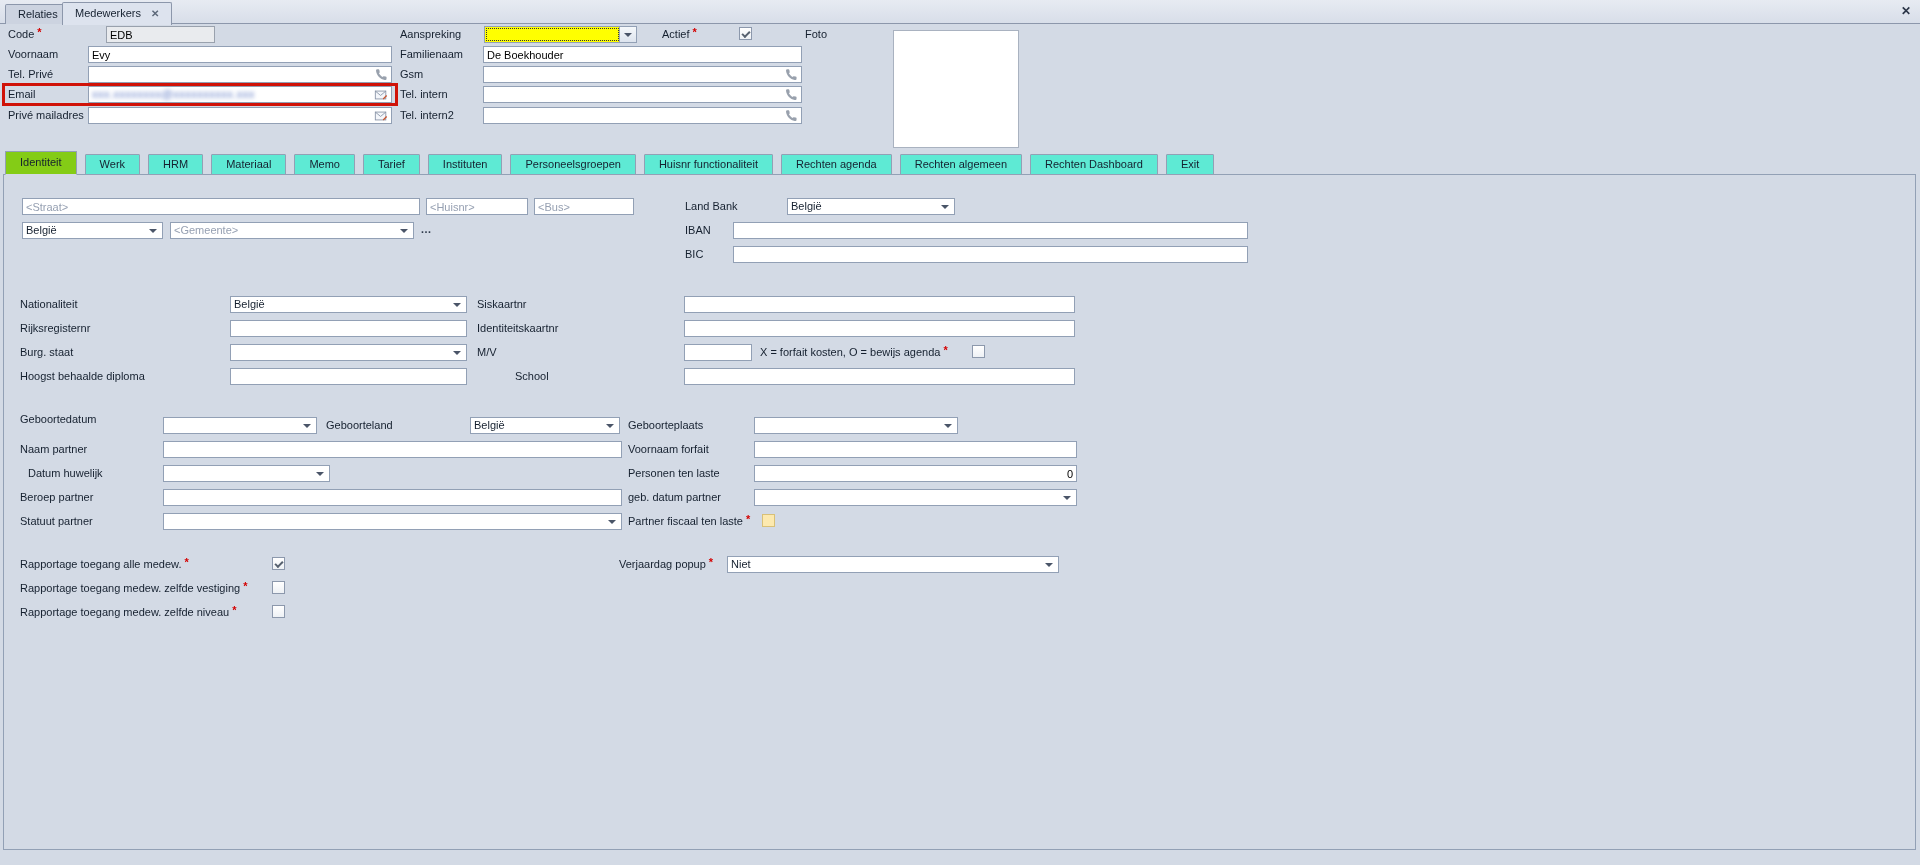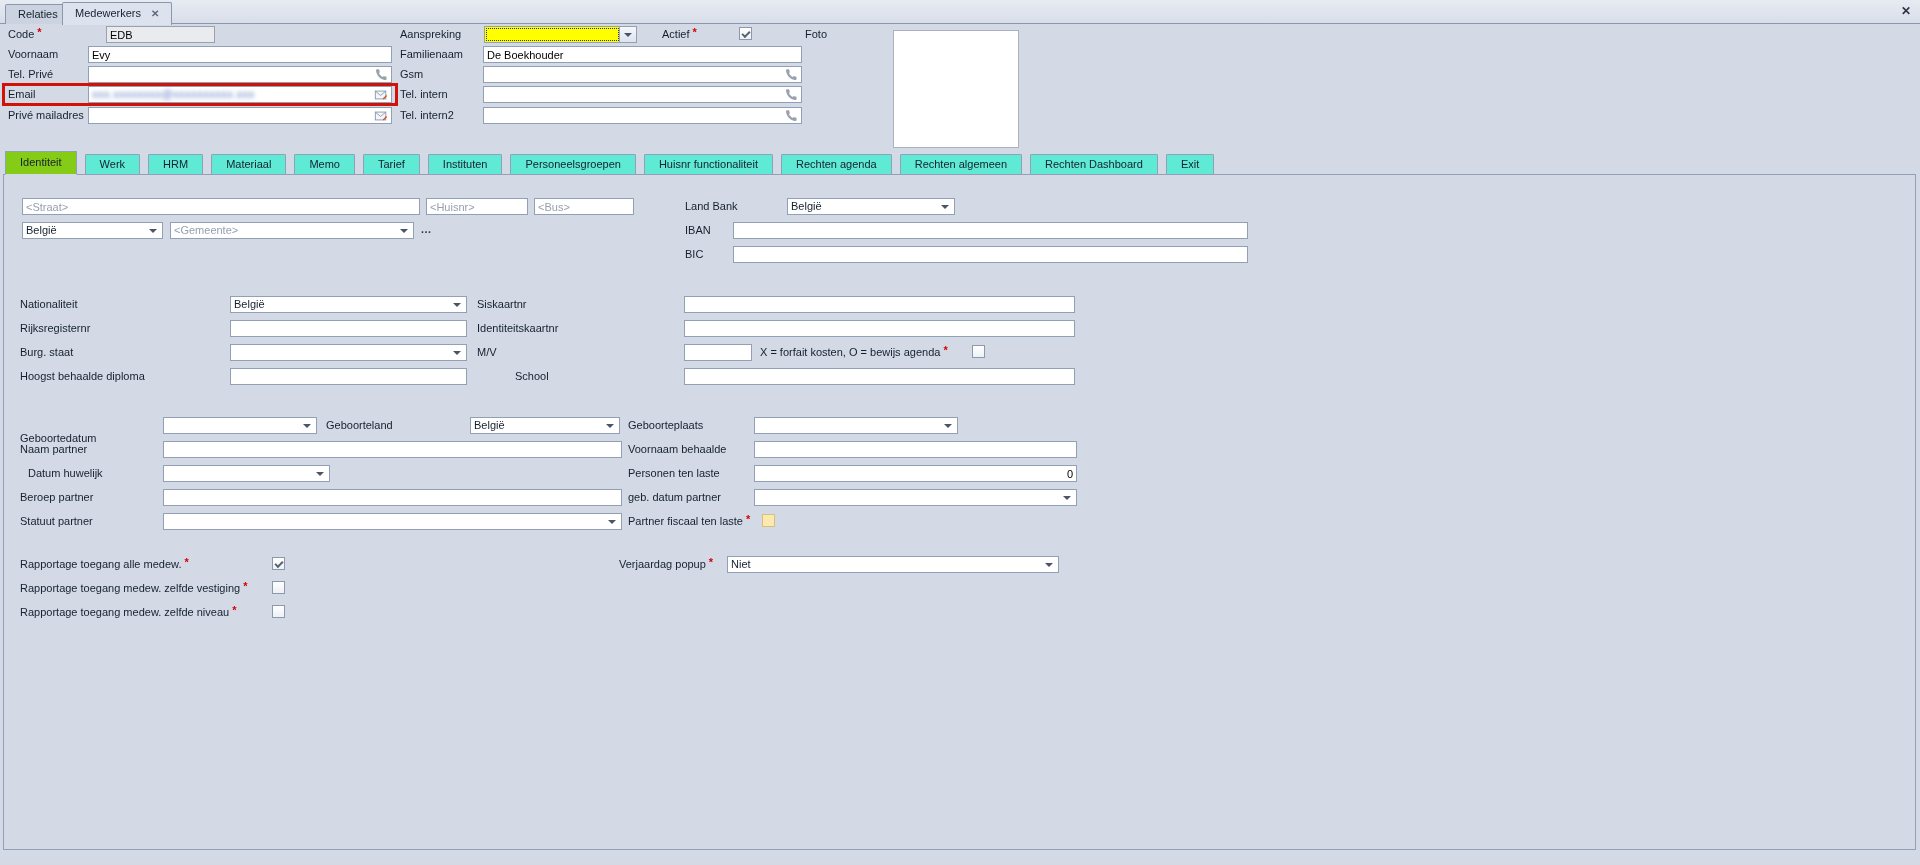--- a/index.html
+++ b/index.html
@@ -175,30 +175,30 @@
 <div class="lbl" style="left:477px;top:344px;">M/V</div>
 <input class="inp" style="left: 684px; top: 344px; width: 68px;" value="">
 <div class="lbl" style="left:760px;top:344px;"><span>X = forfait kosten, O = bewijs agenda</span><span class="req">*</span></div>
 <div class="chk" style="left:972px;top:345px;"></div>
 
 <div class="lbl" style="left:20px;top:368px;">Hoogst behaalde diploma</div>
 <input class="inp" style="left: 230px; top: 368px; width: 237px;" value="">
 <div class="lbl" style="left:477px;top:368px;margin-left:38px;">School</div>
 <input class="inp" style="left: 684px; top: 368px; width: 391px;" value="">
 
-<div class="lbl" style="left:20px;top:430px;text-align:right;">Geboortedatum</div>
+<div class="lbl" style="left:20px;top:411px;text-align:right;">Geboortedatum</div>
 <div class="combo" style="left:163px;top:417px;width:154px;"><span></span><span class="arw"></span></div>
 <div class="lbl" style="left:326px;top:417px;">Geboorteland</div>
 <div class="combo" style="left:470px;top:417px;width:150px;"><span>België</span><span class="arw"></span></div>
 <div class="lbl" style="left:628px;top:417px;">Geboorteplaats</div>
 <div class="combo" style="left:754px;top:417px;width:204px;"><span></span><span class="arw"></span></div>
 
 <div class="lbl" style="left:20px;top:441px;">Naam partner</div>
 <input class="inp" style="left: 163px; top: 441px; width: 459px;" value="">
-<div class="lbl" style="left:628px;top:441px;">Voornaam behaalde</div>
+<div class="lbl" style="left:628px;top:441px;">Voornaam forfait</div>
 <input class="inp" style="left: 754px; top: 441px; width: 323px;" value="">
 
 <div class="lbl" style="left:20px;top:465px;padding-left:8px;">Datum huwelijk</div>
 <div class="combo" style="left:163px;top:465px;width:167px;"><span></span><span class="arw"></span></div>
 <div class="lbl" style="left:628px;top:465px;">Personen ten laste</div>
 <input class="inp" style="left: 754px; top: 465px; width: 323px; text-align: right;" value="0">
 
 <div class="lbl" style="left:20px;top:489px;">Beroep partner</div>
 <input class="inp" style="left: 163px; top: 489px; width: 459px;" value="">
 <div class="lbl" style="left:628px;top:489px;">geb. datum partner</div>

